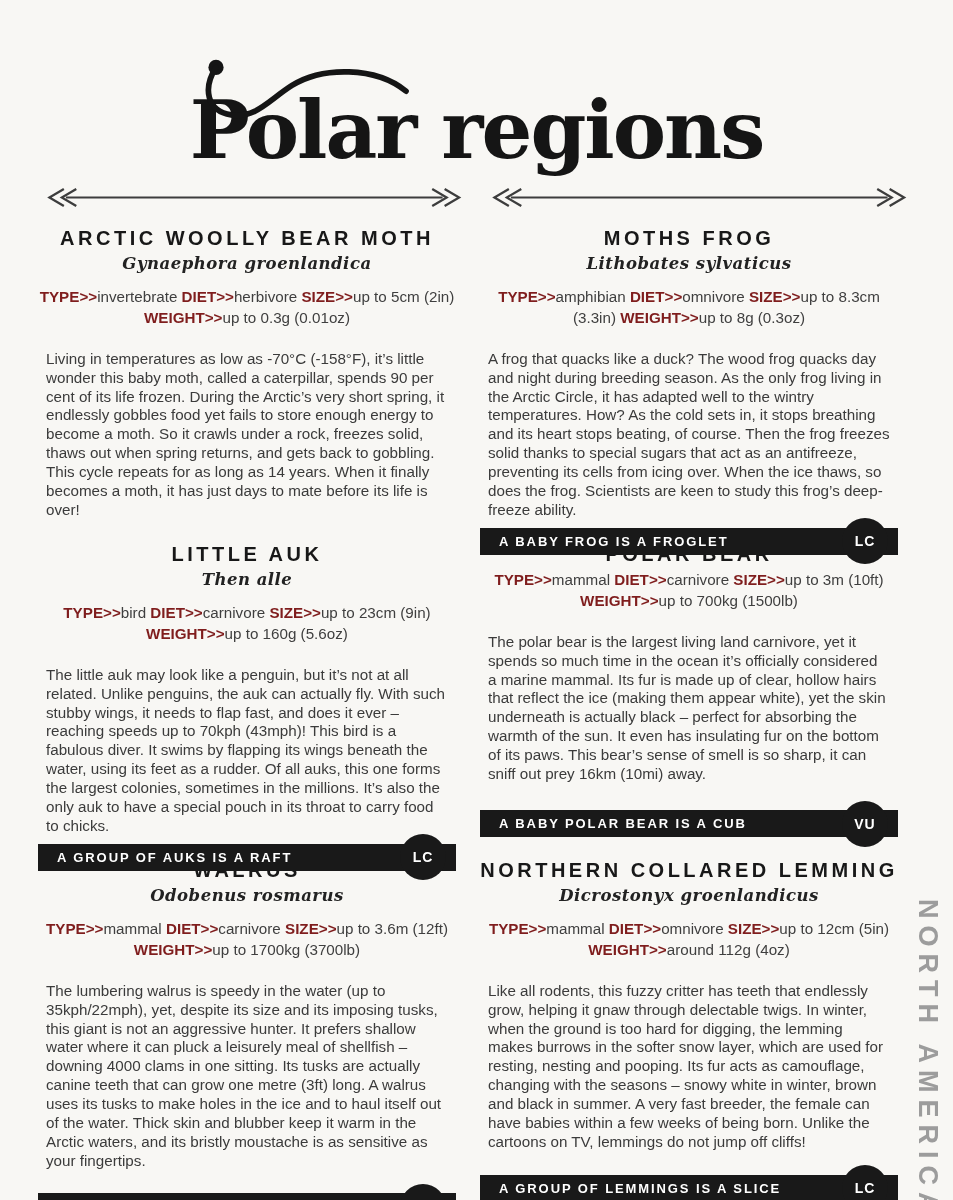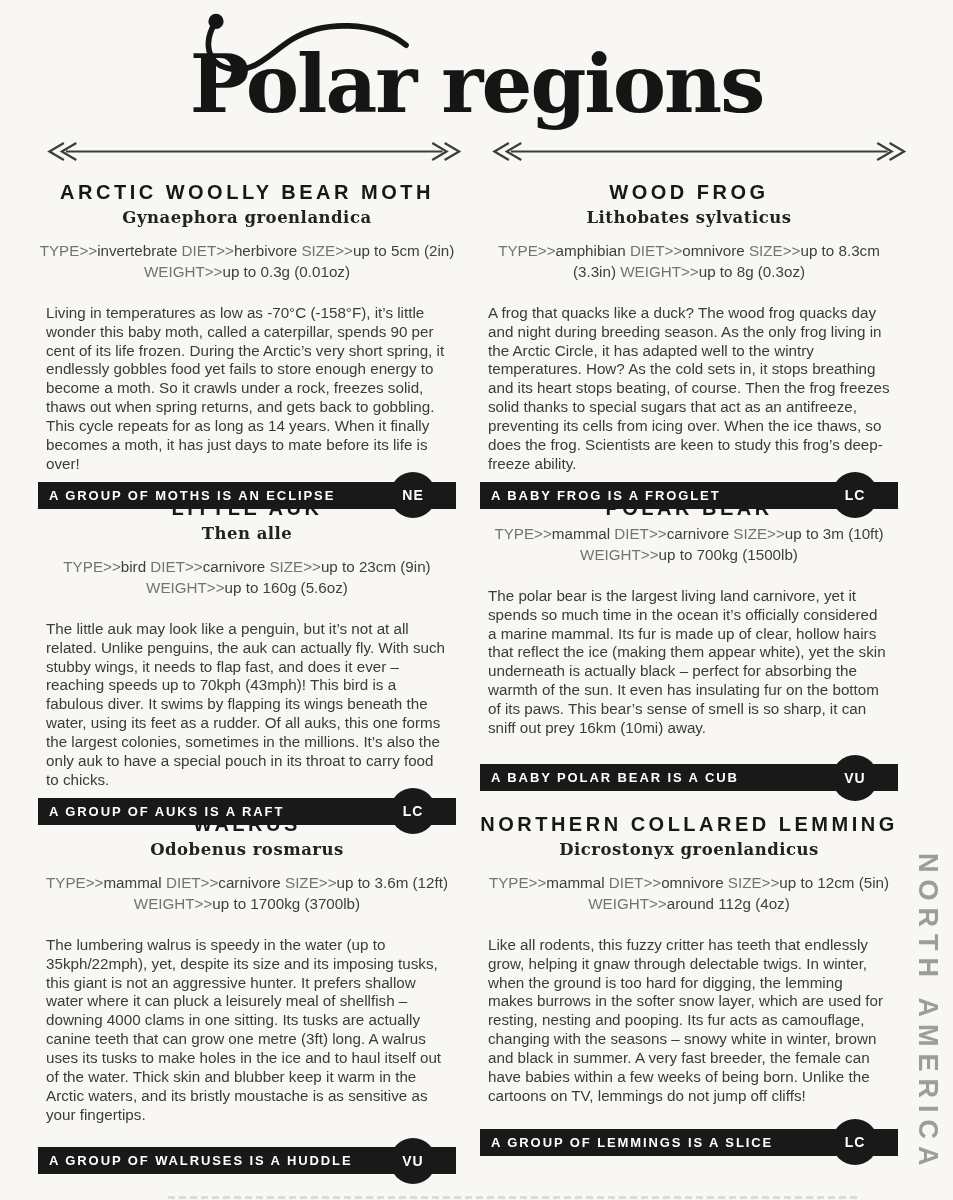--- a/index.html
+++ b/index.html
@@ -7,21 +7,21 @@
     width:953px;height:1200px;
     background:#f8f7f4;
     font-family:"Liberation Sans", sans-serif;
     color:#3b3b3b;
     position:relative;
     overflow:hidden;
   }
   .page{position:relative;width:953px;height:1200px;}
 
   
-  .header{position:relative;padding-top:44px;text-align:center;}
+  .header{position:relative;padding-top:44px;text-align:center;margin-top:46px;}
   .title-wrap{position:relative;display:inline-block;}
   .title{
     font-family:"DejaVu Serif", serif;
     font-size:80px;
     line-height:1;
     color:#151515;
     margin:0;
     font-weight:600;
     letter-spacing:-2px;
   }
@@ -58,35 +58,36 @@
     font-size:20px;
     font-weight:bold;
     letter-spacing:3.5px;
     text-align:center;
     color:#181818;
     margin:0 0 3px 0;
     line-height:1.25;
   }
   .sci-name{
     font-family:"DejaVu Serif", serif;
+    font-style:italic;
     font-weight:bold;
     font-size:16.5px;
     text-align:center;
     color:#222;
     margin:0 0 14px 0;
     letter-spacing:0.5px;
   }
   .stats{
     text-align:center;
     font-size:15.2px;
     line-height:1.38;
     margin:0 0 13px 0;
     color:#3f3f3f;
   }
-  .stat .lblgrp{white-space:nowrap;font-weight:normal;color:#737373;}
+  .stat .lblgrp{white-space:nowrap;font-weight:bold;color:#7f1d1d;}
   .desc{
     font-size:15.2px;
     line-height:1.24;
     margin:8px;
     color:#3b3b3b;
   }
 
   
   .banner{
     position:relative;
@@ -94,26 +95,26 @@
     background:#191919;
   }
   .row12 .banner{margin-top:auto;margin-bottom:21px;}
   .row3 .banner{margin-top:15px;margin-bottom:8px;}
   .fact{
     color:#ffffff;
     font-size:13px;
     font-weight:bold;
     letter-spacing:1.9px;
     line-height:27px;
-    padding-left:11px;
+    padding-left:19px;
     white-space:nowrap;
   }
   .badge{
     position:absolute;
-    right:20px;top:-9.5px;
+    right:10px;top:-9.5px;
     width:46px;height:46px;
     border-radius:50%;
     background:#191919;
     color:#ffffff;
     font-size:14px;
     font-weight:bold;
     letter-spacing:1px;
     display:flex;align-items:center;justify-content:center;
   }
 
@@ -178,28 +179,24 @@
     <section class="entry row12">
       <h2 class="animal-name">ARCTIC WOOLLY BEAR MOTH</h2>
       <p class="sci-name">Gynaephora groenlandica</p>
       <p class="stats">
         <span class="stat"><span class="lblgrp"><span>TYPE</span><span>&gt;&gt;</span></span><span>invertebrate</span></span>
         <span class="stat"><span class="lblgrp"><span>DIET</span><span>&gt;&gt;</span></span><span>herbivore</span></span>
         <span class="stat"><span class="lblgrp"><span>SIZE</span><span>&gt;&gt;</span></span><span>up to 5cm (2in)</span></span>
         <span class="stat"><span class="lblgrp"><span>WEIGHT</span><span>&gt;&gt;</span></span><span>up to 0.3g (0.01oz)</span></span>
       </p>
       <p class="desc">Living in temperatures as low as -70°C (-158°F), it’s little wonder this baby moth, called a caterpillar, spends 90 per cent of its life frozen. During the Arctic’s very short spring, it endlessly gobbles food yet fails to store enough energy to become a moth. So it crawls under a rock, freezes solid, thaws out when spring returns, and gets back to gobbling. This cycle repeats for as long as 14 years. When it finally becomes a moth, it has just days to mate before its life is over!</p>
-      <div class="banner">
-        <div class="fact">A GROUP OF MOTHS IS AN ECLIPSE</div>
-        <div class="badge">NE</div>
-      </div>
-    </section>
-
-    <section class="entry row12">
-      <h2 class="animal-name">WOOD FROG</h2>
+    </section>
+
+    <section class="entry row12">
+      <h2 class="animal-name">MOTHS FROG</h2>
       <p class="sci-name">Lithobates sylvaticus</p>
       <p class="stats">
         <span class="stat"><span class="lblgrp"><span>TYPE</span><span>&gt;&gt;</span></span><span>amphibian</span></span>
         <span class="stat"><span class="lblgrp"><span>DIET</span><span>&gt;&gt;</span></span><span>omnivore</span></span>
         <span class="stat"><span class="lblgrp"><span>SIZE</span><span>&gt;&gt;</span></span><span>up to 8.3cm (3.3in)</span></span>
         <span class="stat"><span class="lblgrp"><span>WEIGHT</span><span>&gt;&gt;</span></span><span>up to 8g (0.3oz)</span></span>
       </p>
       <p class="desc">A frog that quacks like a duck? The wood frog quacks day and night during breeding season. As the only frog living in the Arctic Circle, it has adapted well to the wintry temperatures. How? As the cold sets in, it stops breathing and its heart stops beating, of course. Then the frog freezes solid thanks to special sugars that act as an antifreeze, preventing its cells from icing over. When the ice thaws, so does the frog. Scientists are keen to study this frog’s deep-freeze ability.</p>
       <div class="banner">
         <div class="fact">A BABY FROG IS A FROGLET</div>

